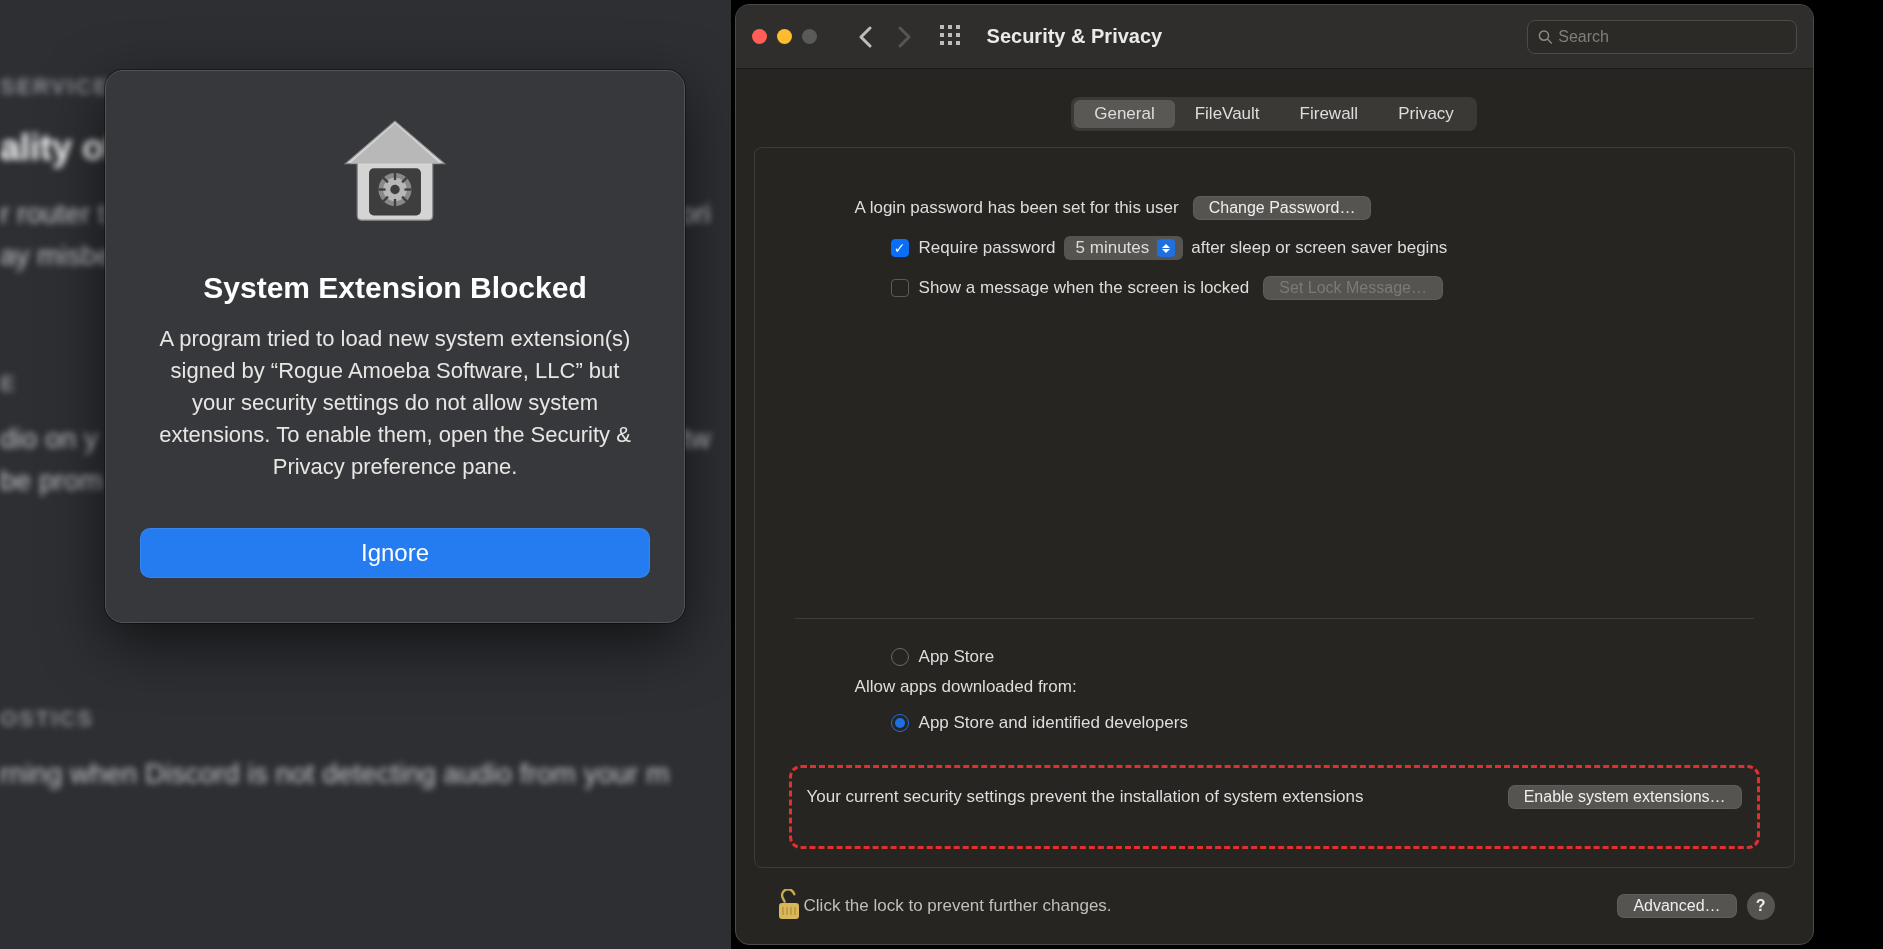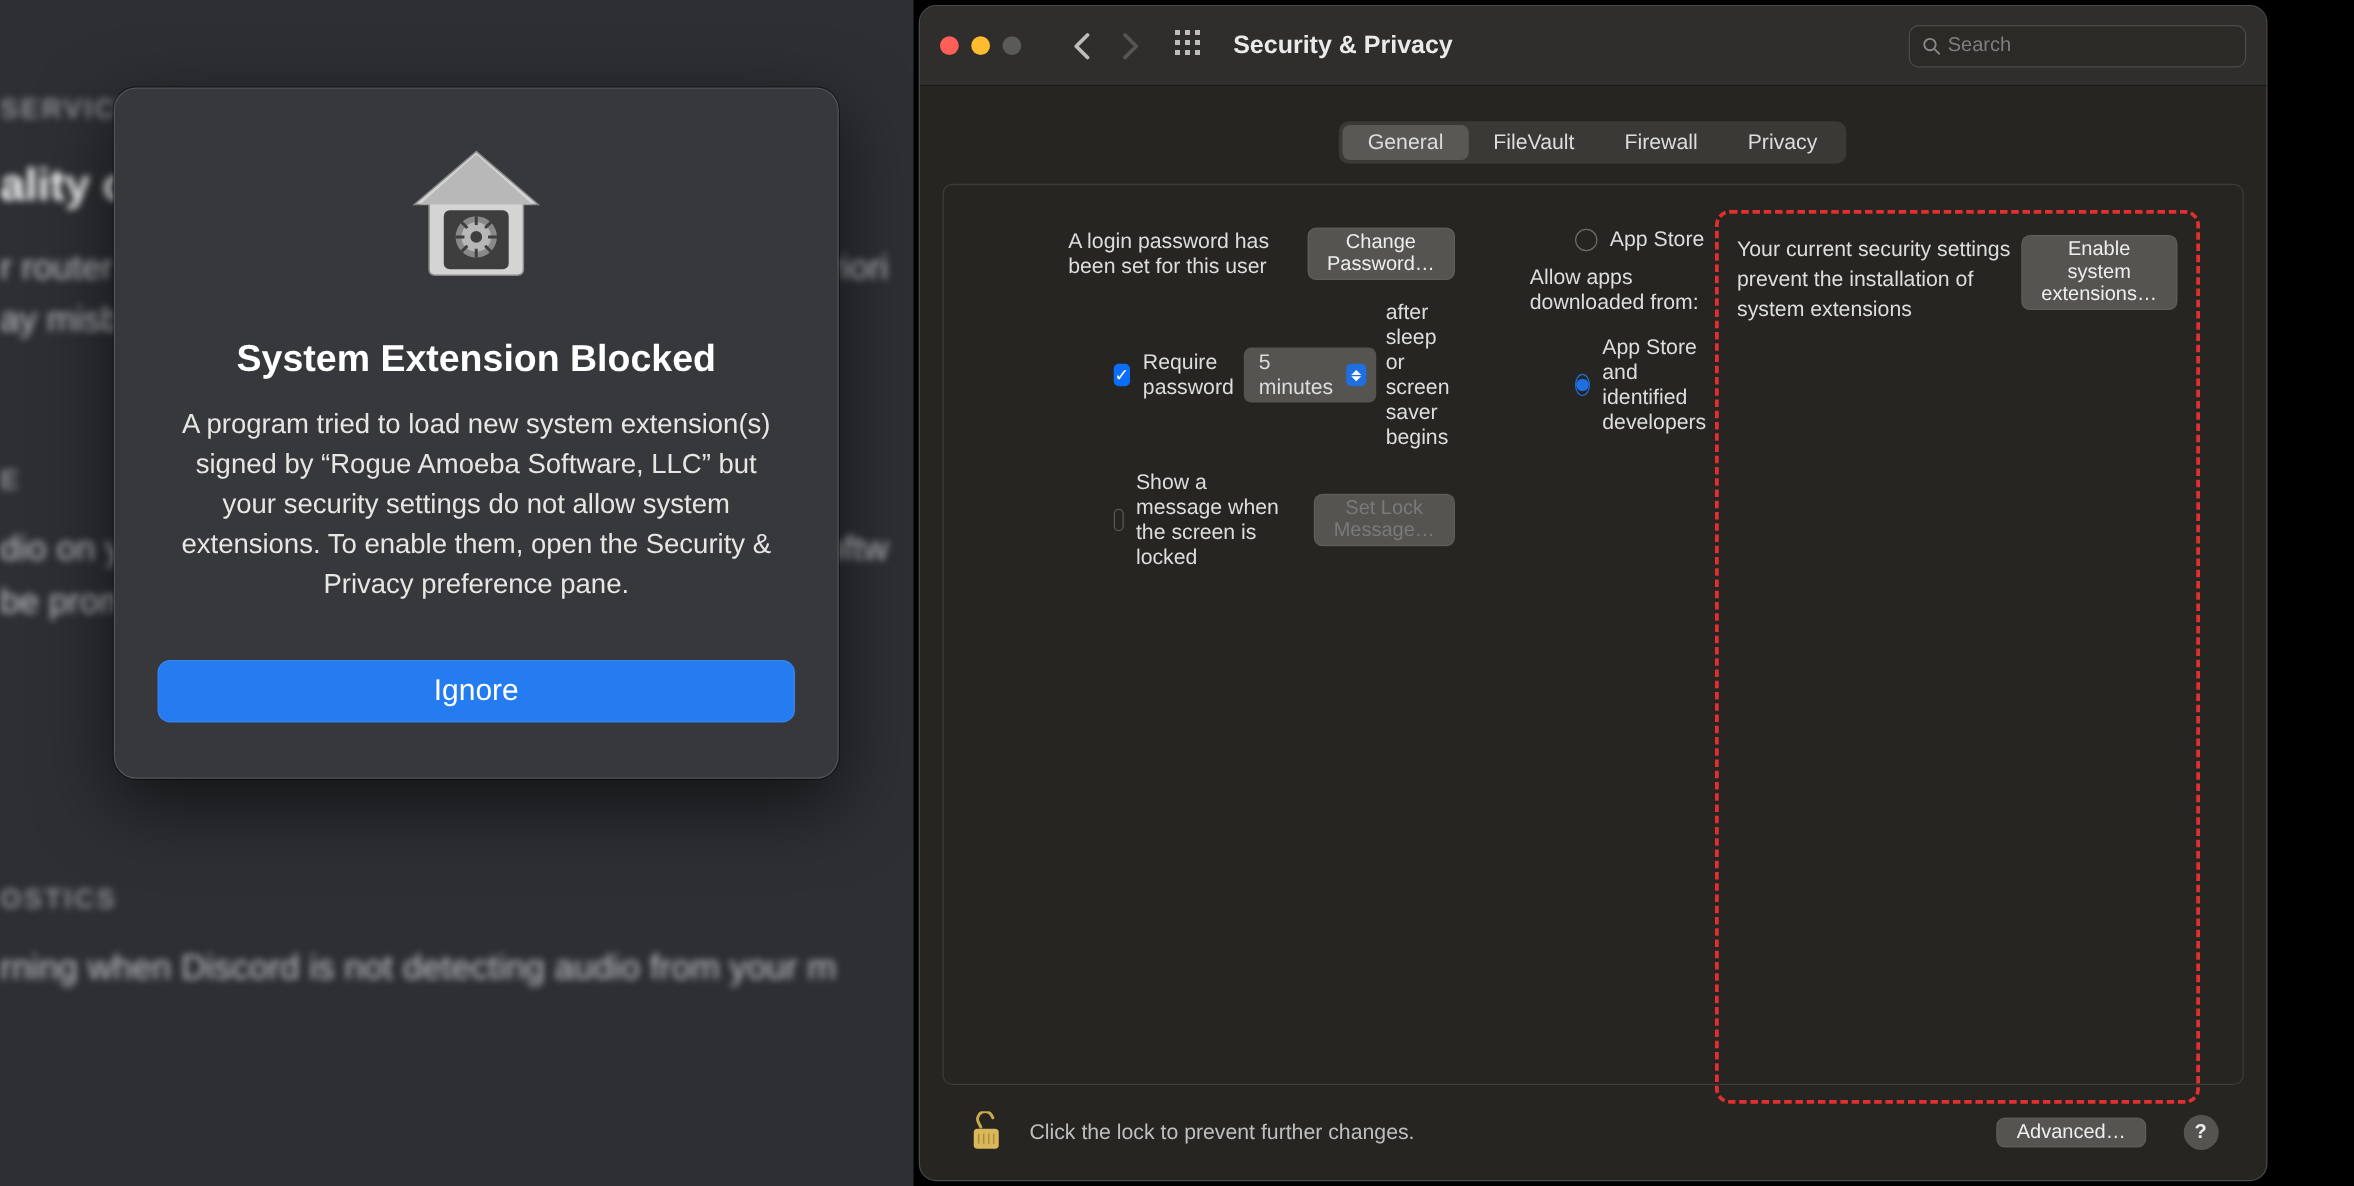--- a/index.html
+++ b/index.html
@@ -43,21 +43,21 @@
   }
   .bg-blur .big {
     font-size: 36px;
     font-weight: 700;
     color: #fff;
     margin-bottom: 18px;
   }
   .dialog {
     position: absolute;
     top: 70px;
-    left: 91px;
+    left: 105px;
     width: 580px;
     background: #36383c;
     border: 1px solid #525458;
     border-radius: 18px;
     box-shadow: 0 20px 60px rgba(0,0,0,.6), 0 0 0 1px rgba(0,0,0,.4);
     display: flex;
     flex-direction: column;
     align-items: center;
     padding: 38px 38px 30px 38px;
   }
@@ -189,24 +189,24 @@
     color: #ddd;
     border-radius: 6px;
     cursor: pointer;
   }
   .tab.active { background: #595854; }
 
   .card {
     margin-top: 16px;
     border: 1px solid #3d3c39;
     border-radius: 8px;
-    padding: 34px 40px 18px 40px;
+    padding: 48px 40px 18px 40px;
     flex: 1;
     display: flex;
-    flex-direction: row;
+    flex-direction: column;
     position: relative;
   }
   .row { display: flex; align-items: center; margin-bottom: 16px; font-size: 17px; color: #ddd; }
   .row .text { margin-right: 14px; }
   .mac-btn {
     background: #555450;
     color: #eee;
     border-radius: 7px;
     padding: 3px 16px;
     font-size: 16px;
@@ -248,21 +248,21 @@
     display: flex; align-items: flex-start; justify-content: space-between;
     padding: 6px 12px;
   }
   .ext-text { font-size: 17px; color: #ddd; max-width: 580px; line-height: 1.4; }
 
   .footer {
     height: 76px;
     display: flex;
     align-items: center;
     padding: 0 20px;
-    gap: 20px;
+    gap: 0;
   }
   .lock {
     width: 30px; height: 36px;
     display: flex; align-items: center; justify-content: center;
     cursor: pointer;
   }
   .foot-text { font-size: 17px; color: #bfbfbd; flex: 1; }
   .help {
     width: 28px; height: 28px; border-radius: 50%;
     background: #555450; display: flex; align-items: center; justify-content: center;

